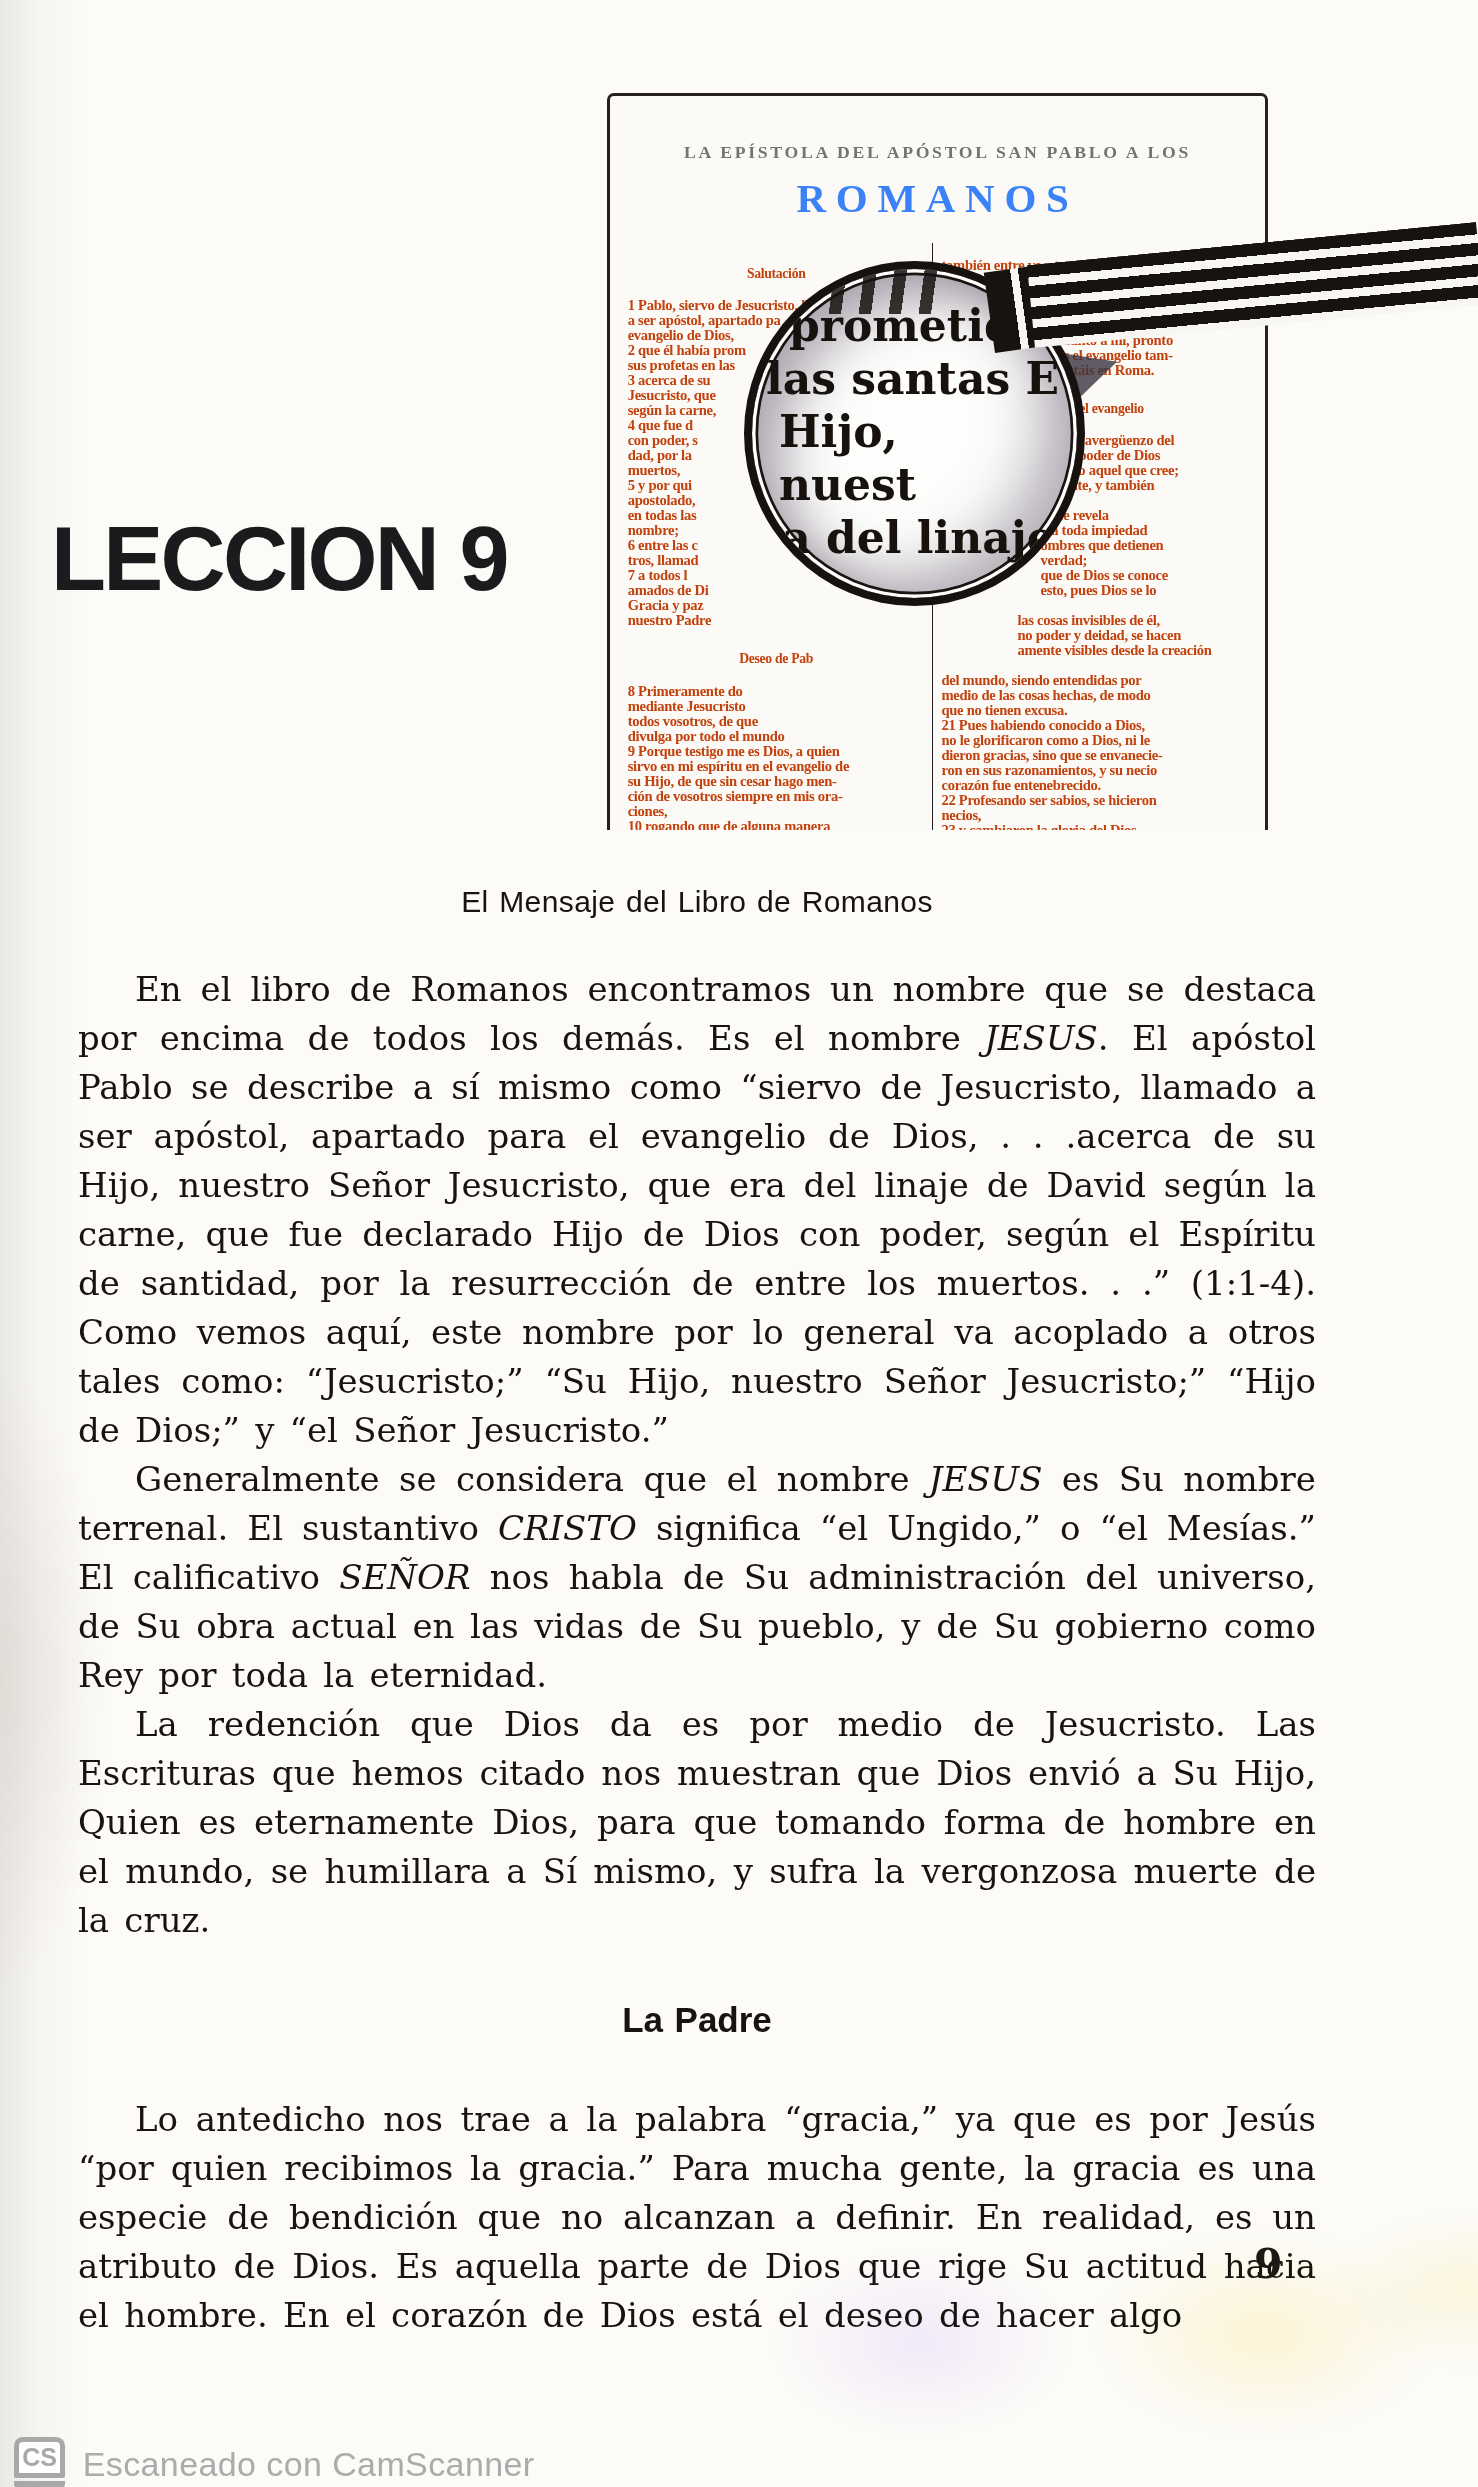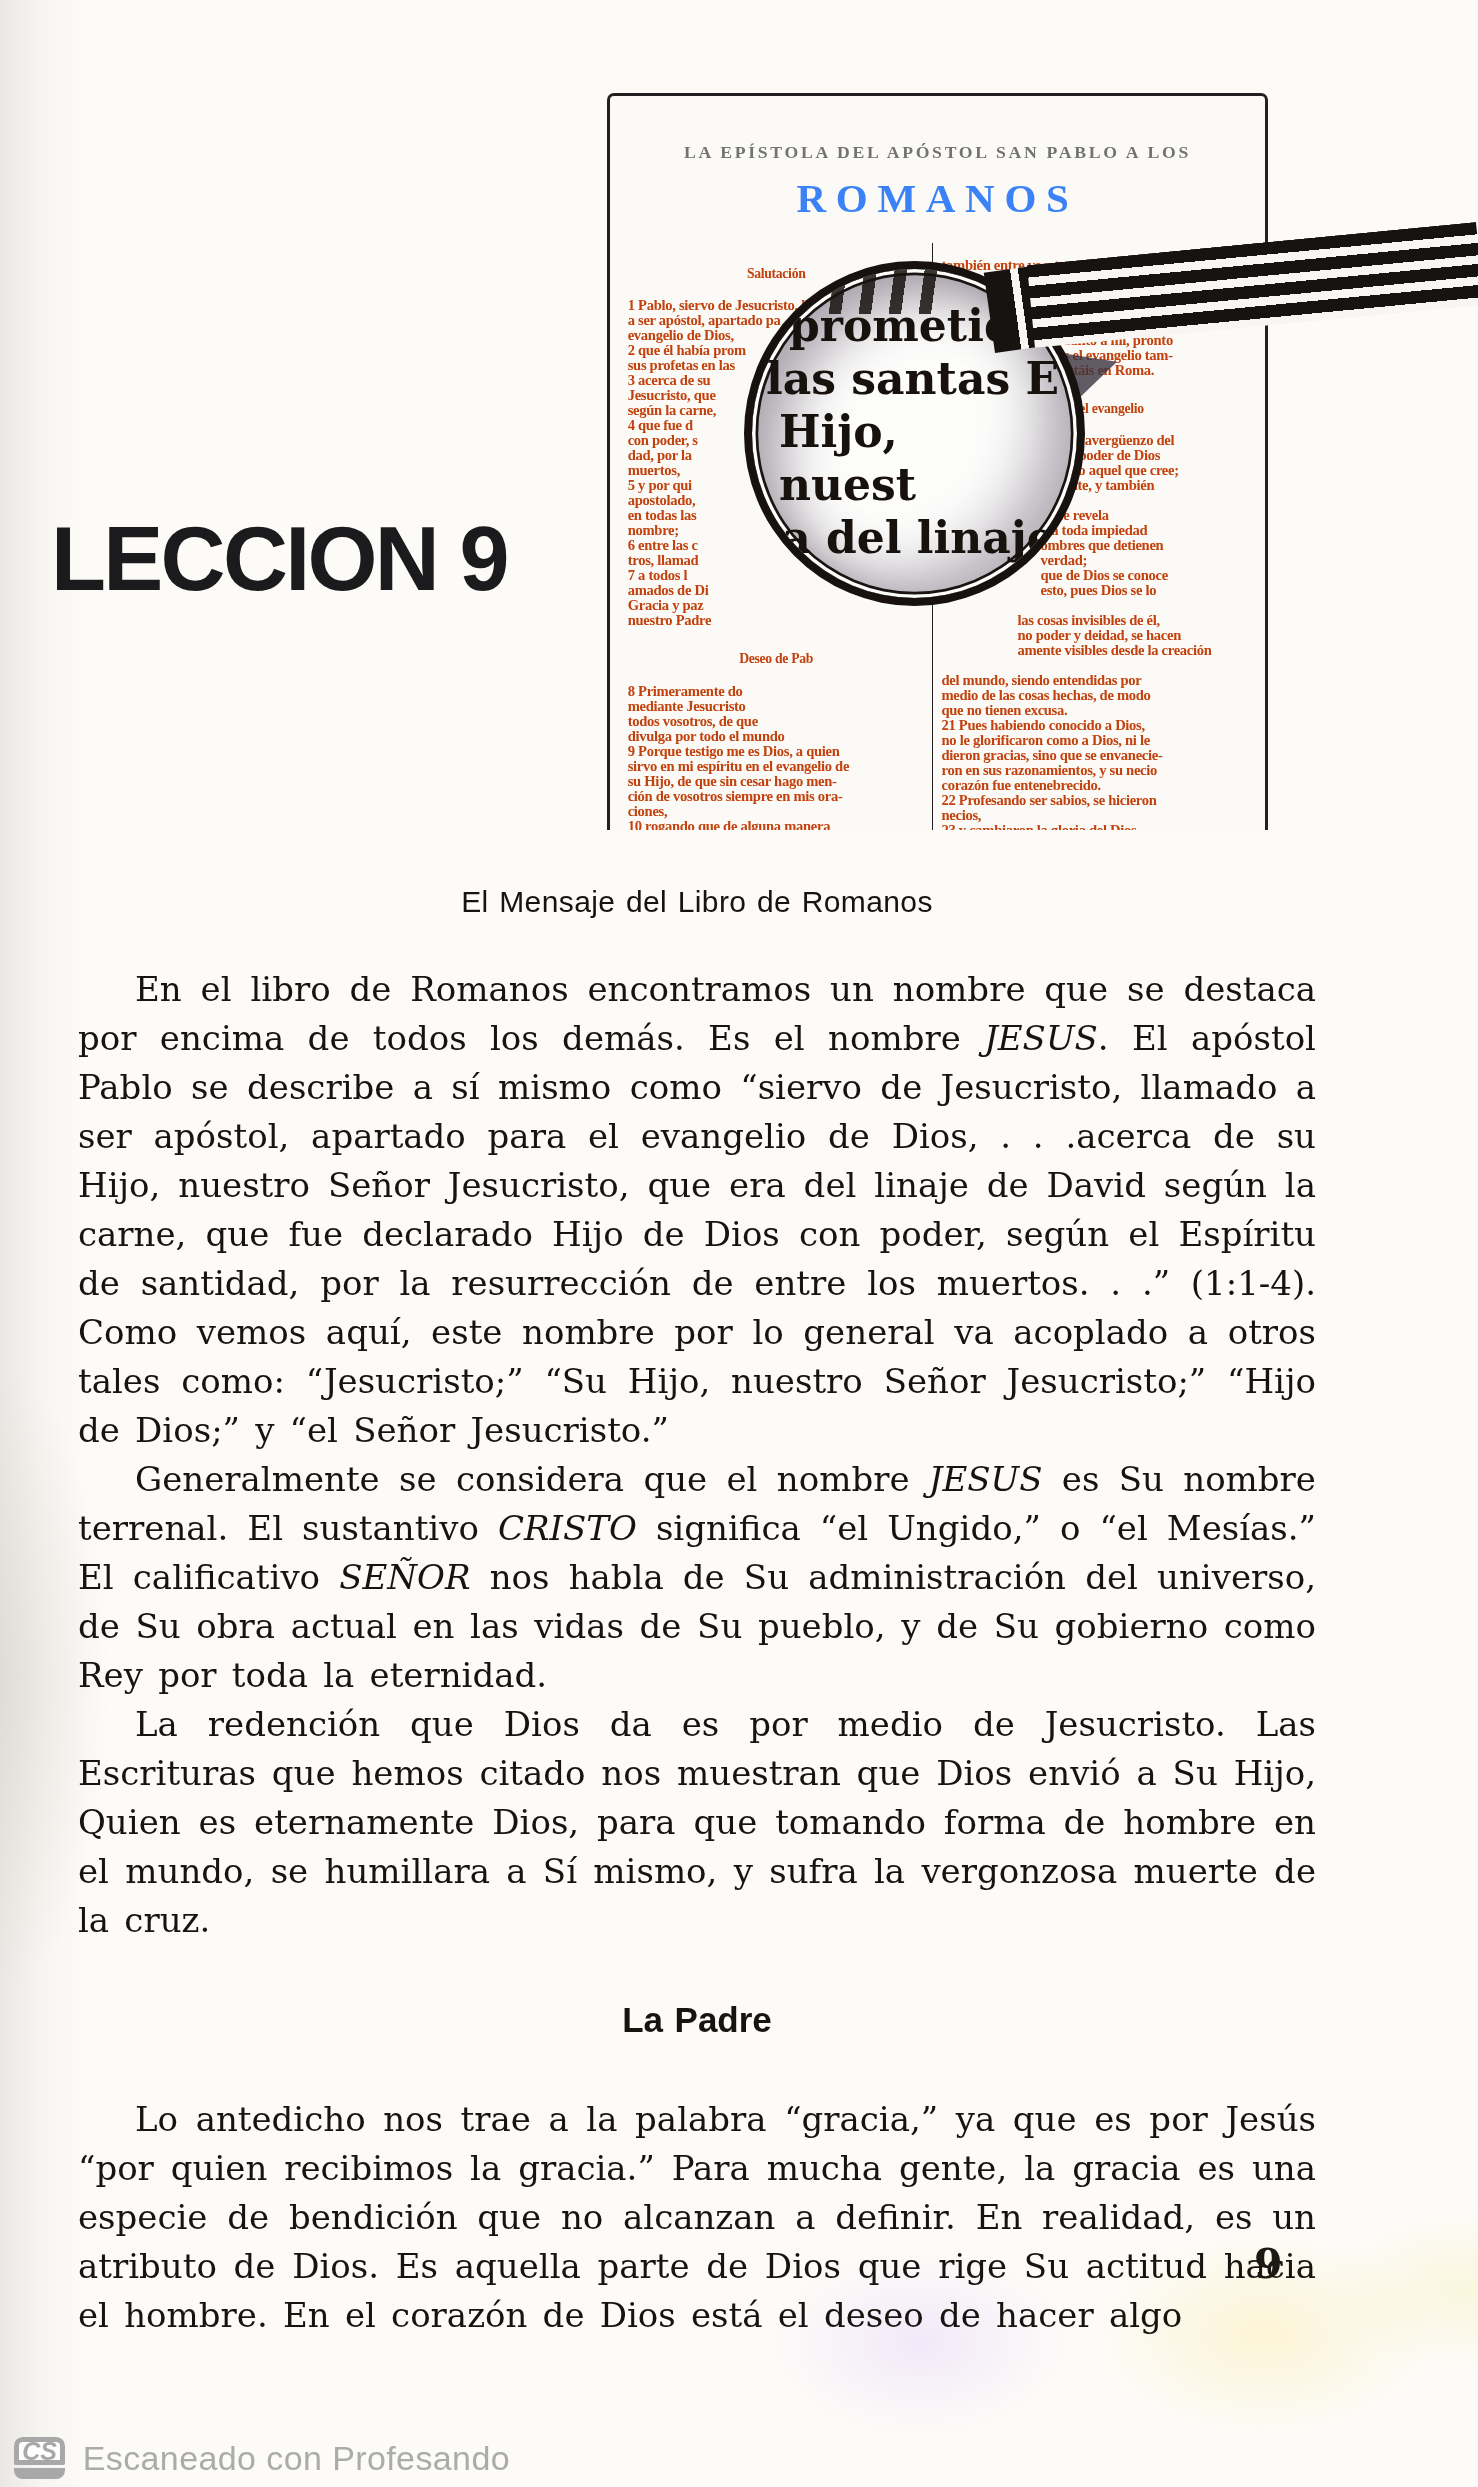--- a/index.html
+++ b/index.html
@@ -118,25 +118,25 @@
     font-size:41px; color:#1c1814; z-index:2;
   }
 
   
   .footer{
     position:absolute; left:14px; top:2437px;
     display:flex; align-items:center; gap:17.7px; z-index:3;
   }
   .cs-logo{width:51px; flex:0 0 51px;}
   .cs-box{
-    box-sizing:border-box; width:51px; height:28px;
+    box-sizing:border-box; width:51px; height:41px;
     border:5.3px solid #a8a8a8; border-radius:8.8px 8.8px 1.8px 1.8px;
     display:flex; align-items:center; justify-content:center;
     font-family:"Liberation Sans", sans-serif; font-weight:bold;
-    font-size:25px; color:#a8a8a8; background:#fefefe;font-style:italic;
+    font-size:25px; color:#a8a8a8; background:#fefefe;
   }
   .cs-tab{width:51px; height:11.5px; background:#a8a8a8; border-radius:0 0 8.8px 8.8px; margin-top:2.7px;}
   .footer-text{
     font-family:"Liberation Sans", sans-serif; font-size:34px; color:#ababab;
     letter-spacing:0.4px;
   }
 </style>
 </head>
 <body>
 
@@ -249,17 +249,17 @@
     <p><span>Lo antedicho nos trae a la palabra “gracia,” ya que es por Jesús “por quien recibimos la gracia.” Para mucha gente, la gracia es una especie de bendición que no alcanzan a definir. En realidad, es un atributo de Dios. Es aquella parte de Dios que rige Su actitud hacia el hombre. En el corazón de Dios está el deseo de hacer algo</span></p>
   </div>
 
   <div class="page-number">9</div>
 
   <div class="footer">
     <div class="cs-logo">
       <div class="cs-box">CS</div>
       <div class="cs-tab"></div>
     </div>
-    <div class="footer-text">Escaneado con Profesando</div>
+    <div class="footer-text">Escaneado con CamScanner</div>
   </div>
 
 </div>
 
 
 </body></html>

